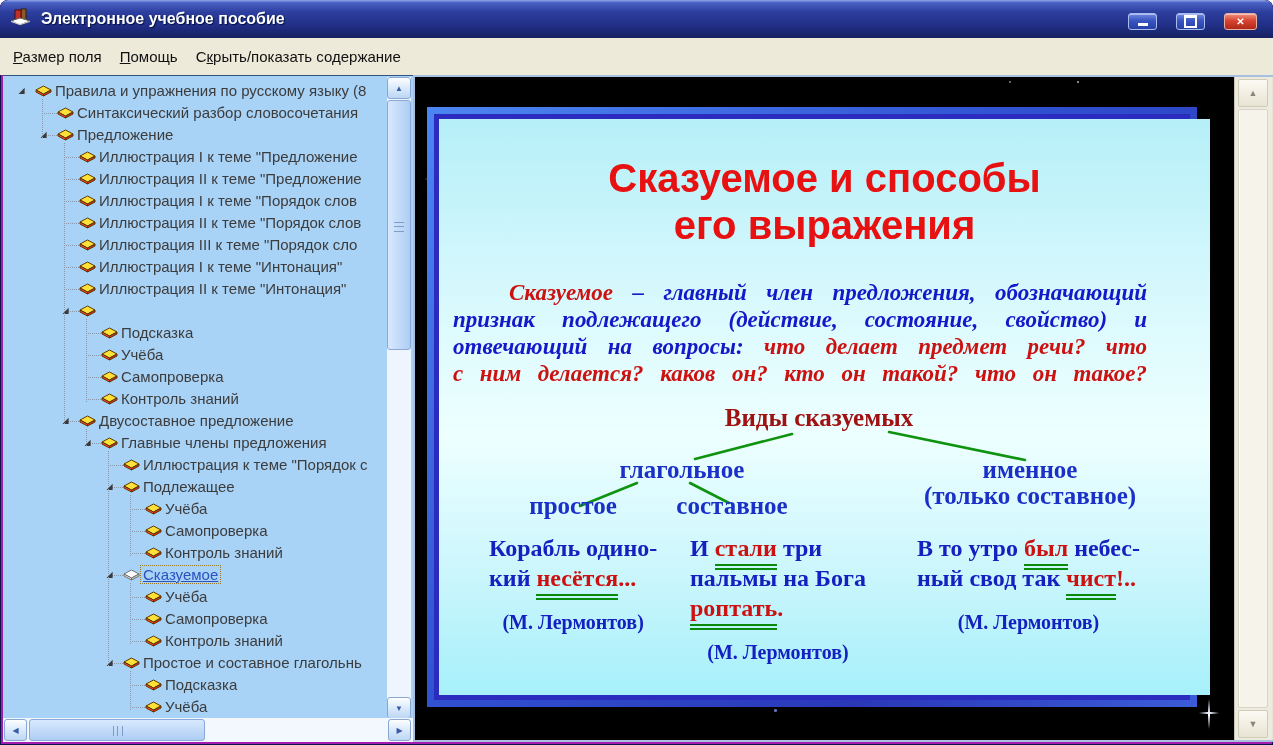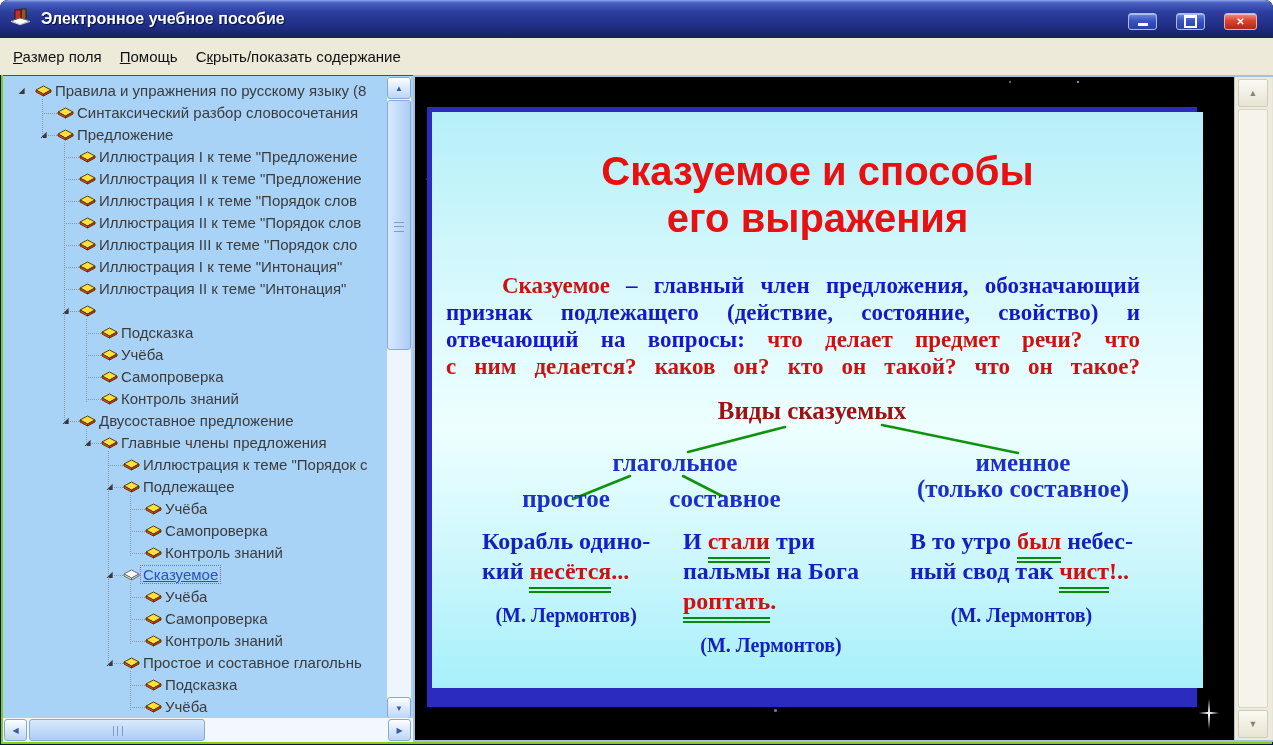--- a/index.html
+++ b/index.html
@@ -1,16 +1,16 @@
 <!DOCTYPE html>
 <html><head>
 <meta charset="utf-8">
 <style>
   html,body{margin:0;padding:0;background:#fff;font-family:"Liberation Sans",sans-serif;}
-  .window{position:relative;width:1273px;height:745px;background:#84cc16;border-radius:8px 8px 0 0;overflow:hidden;
+  .window{position:relative;width:1273px;height:745px;background:#a21caf;border-radius:8px 8px 0 0;overflow:hidden;
           box-shadow:inset 0 0 0 1px #0A1448;}
   
   .titlebar{position:absolute;left:0;top:0;width:100%;height:38px;
     background:linear-gradient(180deg,#8FA6E8 0,#4A62C4 7%,#2C3E9E 32%,#202E86 68%,#16215E 100%);
     border-radius:8px 8px 0 0;display:flex;align-items:center;}
   .app-icon{margin:0 8px 0 9px;width:24px;height:22px;flex:none;}
   .title-text{color:#fff;font-size:16px;font-weight:bold;text-shadow:1px 1px 1px #00103E;white-space:nowrap;}
   .win-buttons{position:absolute;right:16px;top:13px;display:flex;gap:19px;}
   .wbtn{width:27px;height:15px;border-radius:3px;border:1px solid #A8BCF0;display:flex;align-items:center;justify-content:center;
     background:linear-gradient(180deg,#6E8AE0 0,#3A54C0 45%,#2540A8 100%);box-shadow:inset 0 1px 0 rgba(255,255,255,.45);cursor:default;}
@@ -48,29 +48,29 @@
   .grip-v:before{content:"";position:absolute;left:0;top:3px;width:10px;height:1px;background:#7E9CC8;}
   .grip-h{position:absolute;top:6px;height:10px;width:8px;border-left:1px solid #7E9CC8;border-right:1px solid #7E9CC8;}
   .grip-h:before{content:"";position:absolute;top:0;left:3px;height:10px;width:1px;background:#7E9CC8;}
   
   .content-wrap{position:relative;flex:1;height:667px;border:2px solid #A9BFDE;border-right:none;box-sizing:border-box;background:#E8E5D5;display:flex;}
   .space{position:relative;width:819px;height:663px;background:#000;overflow:hidden;flex:none;}
   .star{position:absolute;border-radius:50%;}
   .sparkle{position:absolute;width:2px;height:30px;background:linear-gradient(180deg,transparent,#EAF2FF 45%,#fff 50%,#EAF2FF 55%,transparent);}
   .sparkle:after{content:"";position:absolute;top:13px;left:-9px;width:20px;height:2px;
      background:linear-gradient(90deg,transparent,#EAF2FF 45%,#fff 50%,#EAF2FF 55%,transparent);}
-  .card{position:absolute;left:12px;top:30px;width:770px;height:600px;box-sizing:border-box;
+  .card{position:absolute;left:12px;top:30px;width:770px;height:600px;box-sizing:border-box;padding:7px;
      background:linear-gradient(135deg,#4C86F2,#3050D0 45%,#2A38B8 75%,#3C5CD8 100%);}
   .card-mid{width:100%;height:100%;box-sizing:border-box;padding:5px;background:#2B2BBF;}
   .card-inner{position:relative;width:771px;height:576px;
      background:linear-gradient(180deg,#B6EFF8 0%,#DFFBFE 38%,#EDFFFF 55%,#C6F5FC 82%,#A6F0FA 100%);}
   .slide-title{position:absolute;left:0;top:36px;width:100%;text-align:center;color:#E81111;font-weight:bold;
      font-size:40px;line-height:47px;font-family:"Liberation Sans",sans-serif;}
   .definition{position:absolute;left:14px;top:160px;width:694px;font-family:"Liberation Serif",serif;font-weight:bold;
-     font-size:23px;line-height:27px;}
+     font-size:23px;line-height:27px;font-style:italic;}
   .def-line{text-align:justify;text-align-last:justify;}
   .def-line.indent{padding-left:56px;box-sizing:border-box;}
   .seg-blue{color:#1518C8;} .seg-red{color:#CC1111;}
   .diagram-svg{position:absolute;left:0;top:0;width:771px;height:576px;}
   .dnode{position:absolute;transform:translateX(-50%);font-family:"Liberation Serif",serif;font-weight:bold;white-space:nowrap;
      font-size:25px;color:#1A30C8;text-align:center;line-height:26px;}
   .dnode.root{color:#A01111;}
   .example{position:absolute;font-family:"Liberation Serif",serif;font-weight:bold;font-size:24px;line-height:30px;color:#1520C0;white-space:nowrap;}
   .example .attrib{font-size:20px;text-align:center;margin-top:14px;white-space:nowrap;}
   .ex-red{color:#CC1111;}

